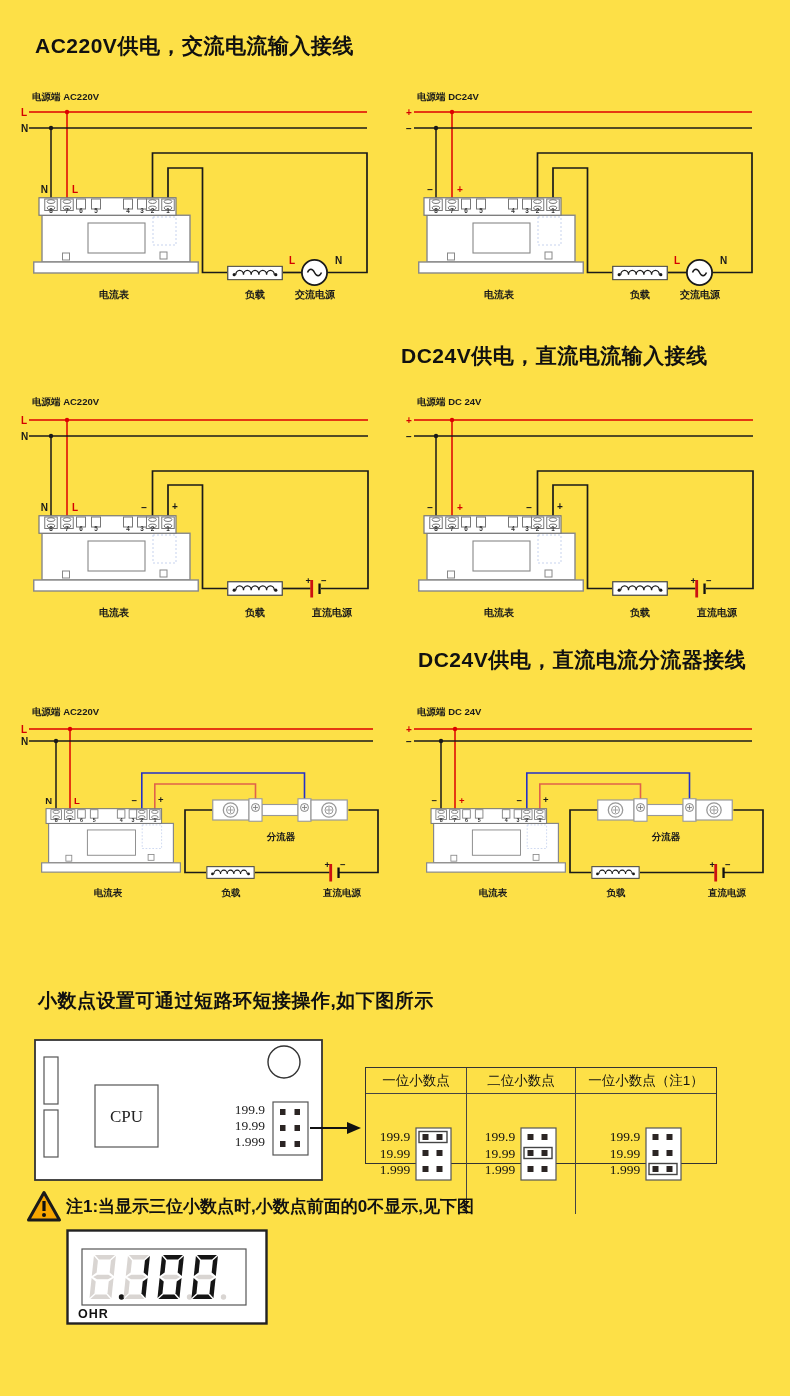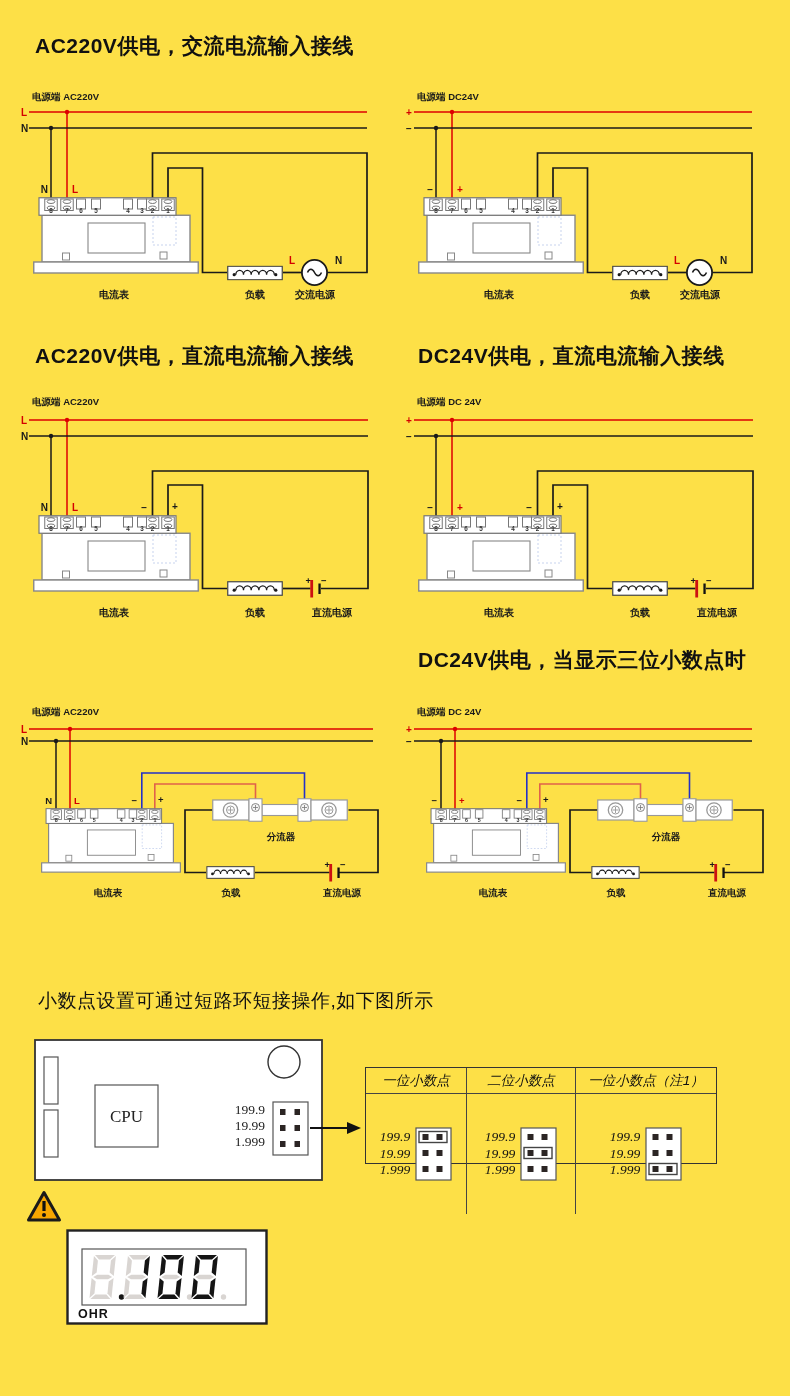--- a/index.html
+++ b/index.html
@@ -12,24 +12,24 @@
   .lineRed{stroke:#dd0000;stroke-width:1.5;fill:none;}
   .lineBlk{stroke:#1a1a1a;stroke-width:1.5;fill:none;}
   .wire{stroke:#1a1a1a;stroke-width:1.7;fill:none;}
   .wblue{stroke:#2330c8;stroke-width:1.6;fill:none;}
   .wsense{stroke:#e0614b;stroke-width:1.6;fill:none;}
   .tred{fill:#d40000;font-weight:700;}
   .tblk{fill:#1a1a1a;font-weight:700;}
   .t10{font-size:10px;}
   .t9{font-size:9.5px;}
   .complabel{font-size:10px;font-weight:700;fill:#1a1a1a;text-anchor:middle;}
-  .heading{position:absolute;font-size:19px;font-weight:400;letter-spacing:.5px;}
+  .heading{position:absolute;font-size:19px;font-weight:700;letter-spacing:.5px;}
   .note{position:absolute;font-size:17px;font-weight:700;}
   .jtable{position:absolute;left:365px;top:1067px;width:352px;height:97px;border:1.6px solid #333;
-          box-sizing:border-box;display:grid;grid-template-columns:100px 110px 1fr;grid-template-rows:26px 1fr;font-style:italic;}
+          box-sizing:border-box;display:grid;grid-template-columns:100px 110px 1fr;grid-template-rows:26px 1fr;}
   .jth{border-bottom:1.3px solid #444;display:flex;align-items:center;justify-content:center;
        font-size:13.5px;font-weight:400;white-space:nowrap;}
   .jtd{display:flex;align-items:center;justify-content:center;gap:5px;padding:2px 0;}
   .jth.mid,.jtd.mid{border-left:1.3px solid #444;border-right:1.3px solid #444;}
   .nums{text-align:right;font-family:"Liberation Serif",serif;font-size:13.5px;line-height:16.5px;white-space:pre;}
   .serif{font-family:"Liberation Serif",serif;}
 </style>
 </head>
 <body>
 
@@ -110,23 +110,22 @@
         <path d="M89.9,9.5 H95.1 M92.5,6.9 V12.1" stroke="#777" stroke-width="0.8" fill="none"></path>
         <rect x="99" y="2" width="36.25" height="20" fill="#fff" stroke="#999" stroke-width="1.2"></rect>
         <circle cx="117" cy="12" r="7.2" fill="#fff" stroke="#999" stroke-width="1.3"></circle>
         <circle cx="117" cy="12" r="4" fill="none" stroke="#999" stroke-width="1"></circle>
         <path d="M114,12 H120 M117,9 V15" stroke="#999" stroke-width="0.9" fill="none"></path>
       </symbol>
     </defs>
   </svg>
 
   <div class="title" style="left:35px;top:32px">AC220V供电，交流电流输入接线</div>
-  <div class="title" style="left:35px;top:342px">AC220V供电，直流电流输入接线</div>
-  <div class="title" style="left:418px;top:342px">DC24V供电，直流电流输入接线</div>
-  <div class="title" style="left:418px;top:646px">DC24V供电，当显示三位小数点时</div>
+  <div class="title" style="left:401px;top:342px">DC24V供电，直流电流输入接线</div>
+  <div class="title" style="left:418px;top:646px">DC24V供电，直流电流分流器接线</div>
 
   <svg class="diag" style="left:15px;top:85px" width="385" height="230" viewBox="0 0 385 230">
     <text x="17" y="15" class="plabel">电源端 AC220V</text>
     <text x="6" y="31" class="tred t10">L</text>
     <line x1="14" y1="27" x2="352" y2="27" class="lineRed"></line>
     <circle cx="52" cy="27" r="2.2" fill="#dd0000"></circle>
     <line x1="52" y1="27" x2="52" y2="113" class="lineRed"></line>
     <text x="6" y="47" class="tblk t10">N</text>
     <line x1="14" y1="43" x2="352" y2="43" class="lineBlk"></line>
     <circle cx="36" cy="43" r="2.2" fill="#1a1a1a"></circle>
@@ -364,20 +363,21 @@
         <rect x="4" y="36.5" width="28" height="11" fill="none" stroke="#444" stroke-width="1.4"></rect>
       </svg>
     </div>
   </div>
 
   <svg class="diag" style="left:26px;top:1190px" width="36" height="33" viewBox="0 0 36 33">
     <polygon points="18,2.5 33.5,30 2.5,30" fill="#f7a600" stroke="#1a1a1a" stroke-width="3" stroke-linejoin="round"></polygon>
     <rect x="16.4" y="11" width="3.2" height="10" fill="#111"></rect>
     <circle cx="18" cy="25" r="2" fill="#111"></circle>
   </svg>
+  <div class="note" style="left:66px;top:1195px">注1:当显示三位小数点时,小数点前面的0不显示,见下图</div>
 
   <svg class="diag" style="left:66px;top:1229px" width="202" height="96" viewBox="0 0 202 96" aria-label=".100">
     <rect x="1.5" y="1.5" width="199" height="93" fill="#fff" stroke="#222" stroke-width="2.4"></rect>
     <rect x="16" y="20" width="164" height="56" fill="#fff" stroke="#555" stroke-width="1.2"></rect>
     <g id="seg-digits">
         <g transform="translate(28,26) skewX(-6)">
           <polygon points="1,0 21,0 16.5,4.5 5.5,4.5" fill="#d9d5d2"></polygon>
           <polygon points="22,1 22,21 17.5,17.5 17.5,5.5" fill="#d9d5d2"></polygon>
           <polygon points="22,23 22,43 17.5,38.5 17.5,26.5" fill="#d9d5d2"></polygon>
           <polygon points="1,44 21,44 16.5,39.5 5.5,39.5" fill="#d9d5d2"></polygon>

